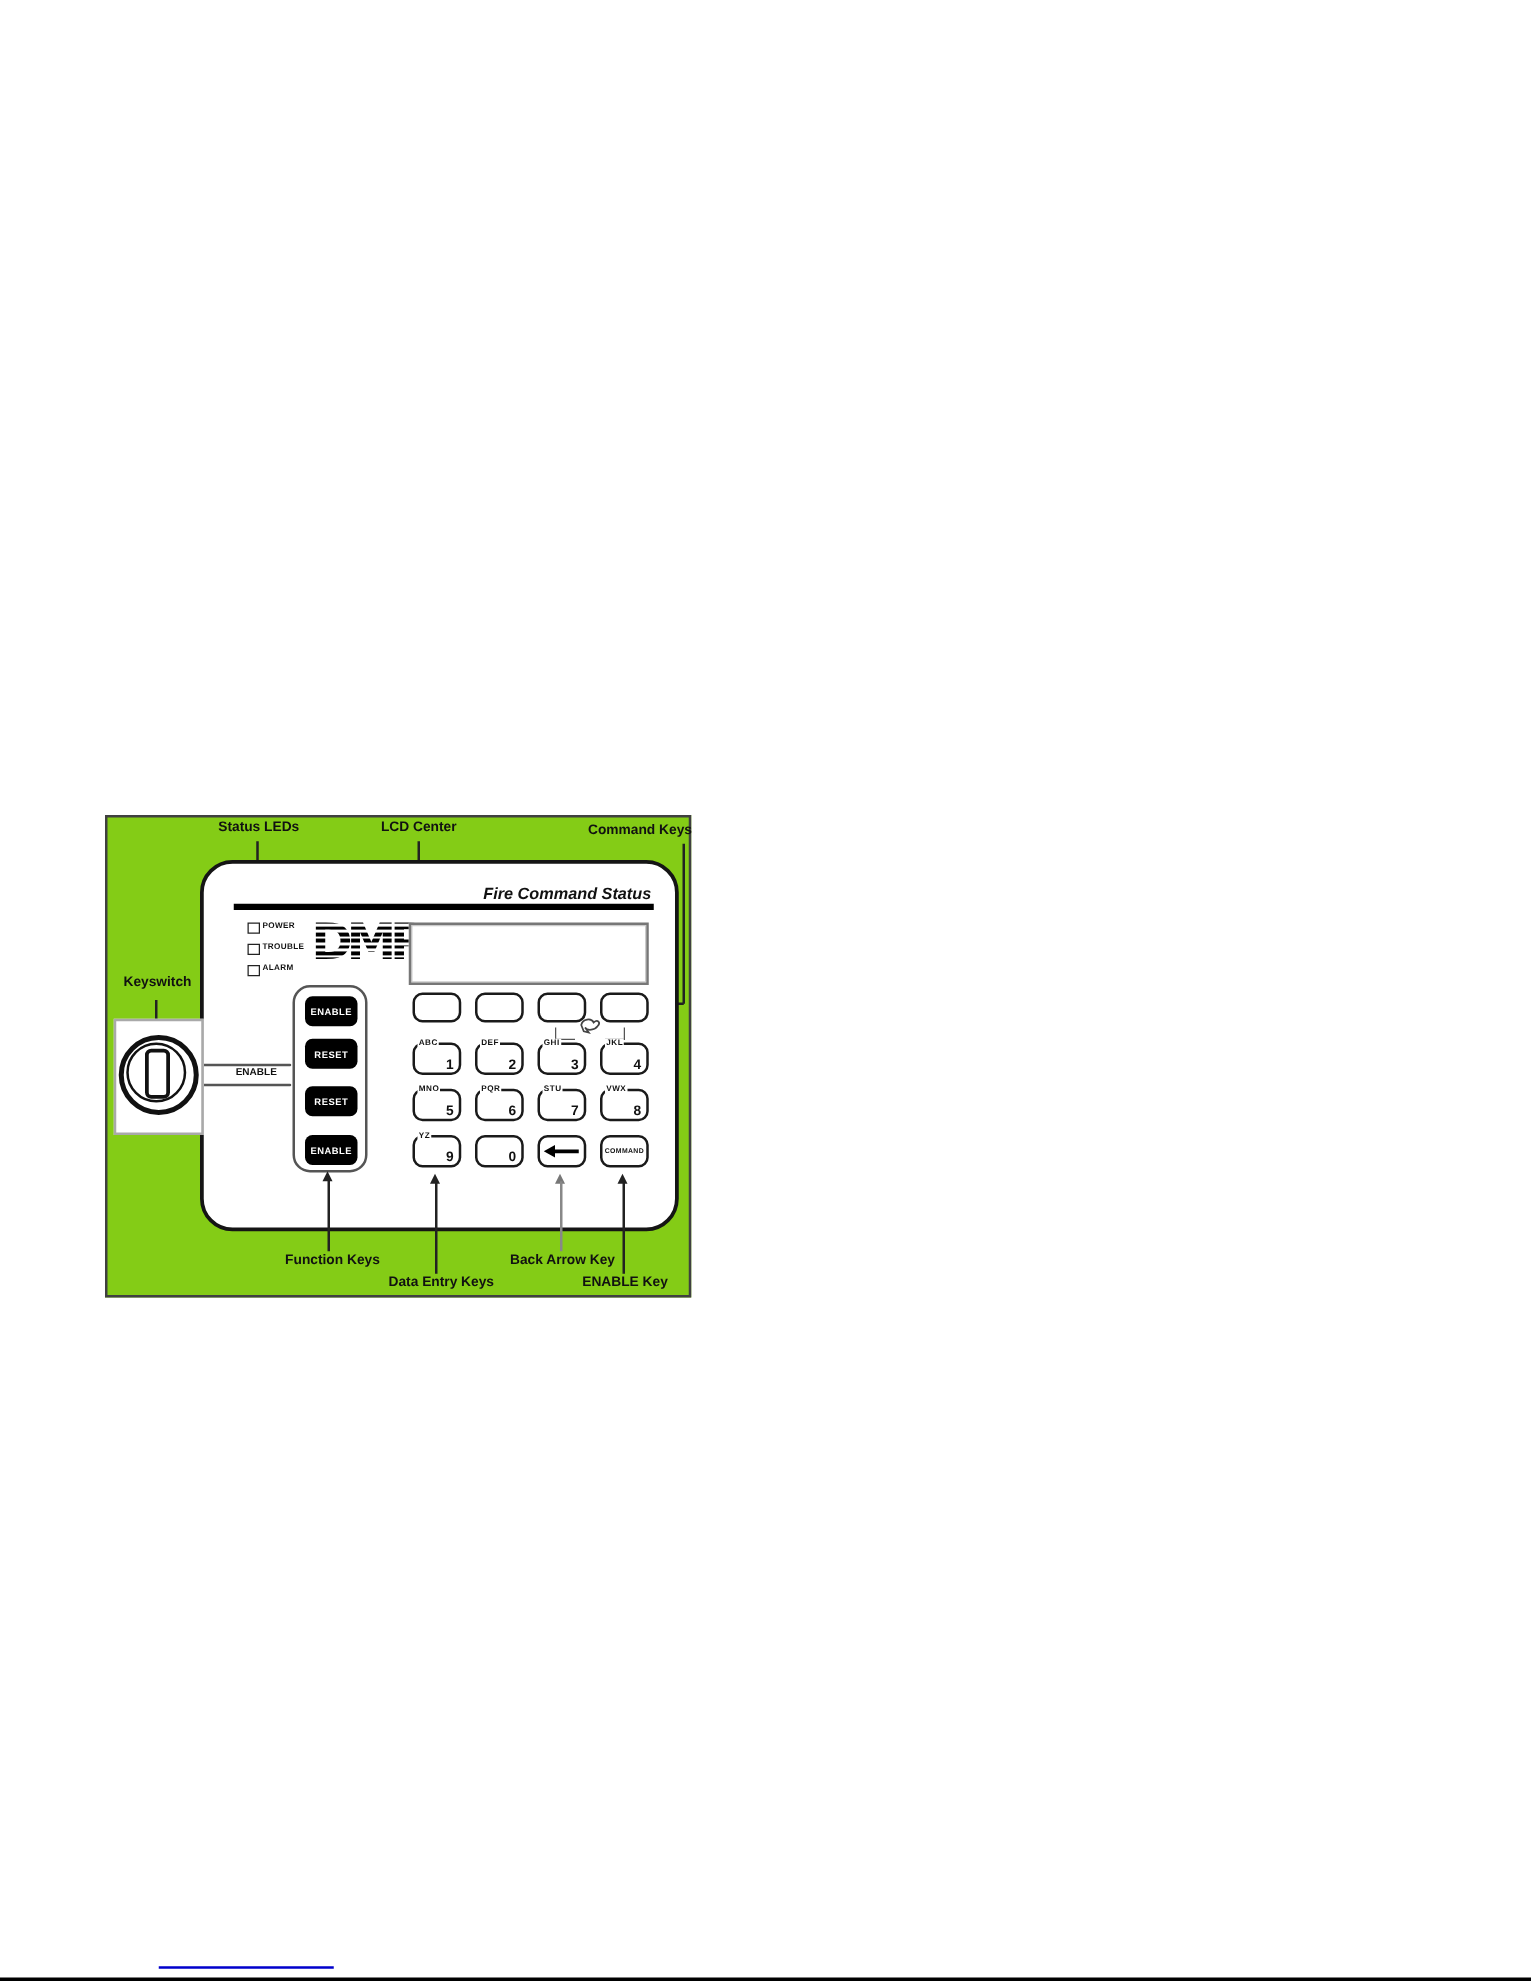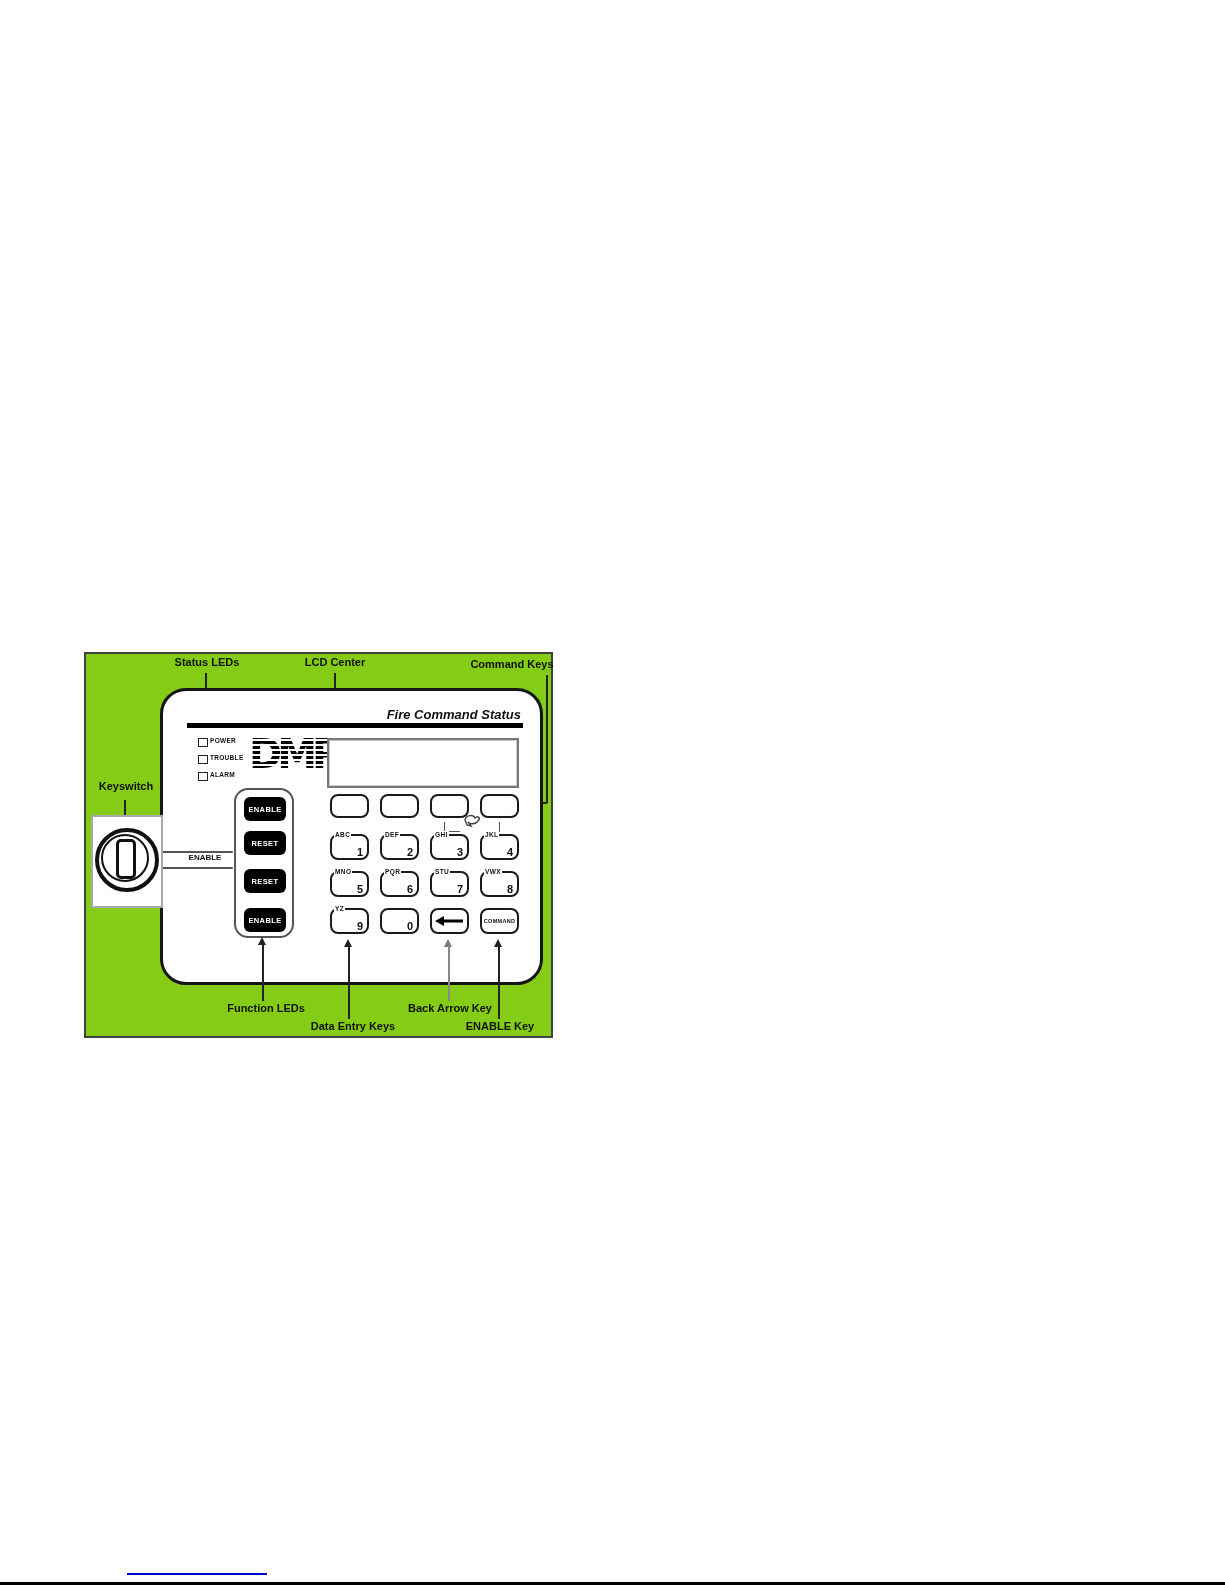--- a/index.html
+++ b/index.html
@@ -189,21 +189,21 @@
     <div class="vline" style="left:38px;top:146px;height:18px"></div>
     <div class="ah down" style="left:34px;top:162px"></div>
     <div id="ks-square"></div>
     <div id="ks-outer">
       <div id="ks-inner"></div>
       <div id="ks-slot"></div>
     </div>
 
     <div class="ah up" style="left:172px;top:283px"></div>
     <div class="vline" style="left:176px;top:289px;height:58px"></div>
-    <div class="lbl" style="left:135px;top:348px;width:90px">Function LEDs</div>
+    <div class="lbl" style="left:135px;top:348px;width:90px">Function Keys</div>
 
     <div class="ah up" style="left:258px;top:285px"></div>
     <div class="vline" style="left:262px;top:291px;height:74px"></div>
     <div class="lbl" style="left:221px;top:366px;width:92px">Data Entry Keys</div>
 
     <div class="ah up" style="left:358px;top:285px;border-bottom-color:#777"></div>
     <div class="vline" style="left:362px;top:291px;height:56px;background:#888"></div>
     <div class="lbl" style="left:317px;top:348px;width:94px">Back Arrow Key</div>
 
     <div class="ah up" style="left:408px;top:285px"></div>

